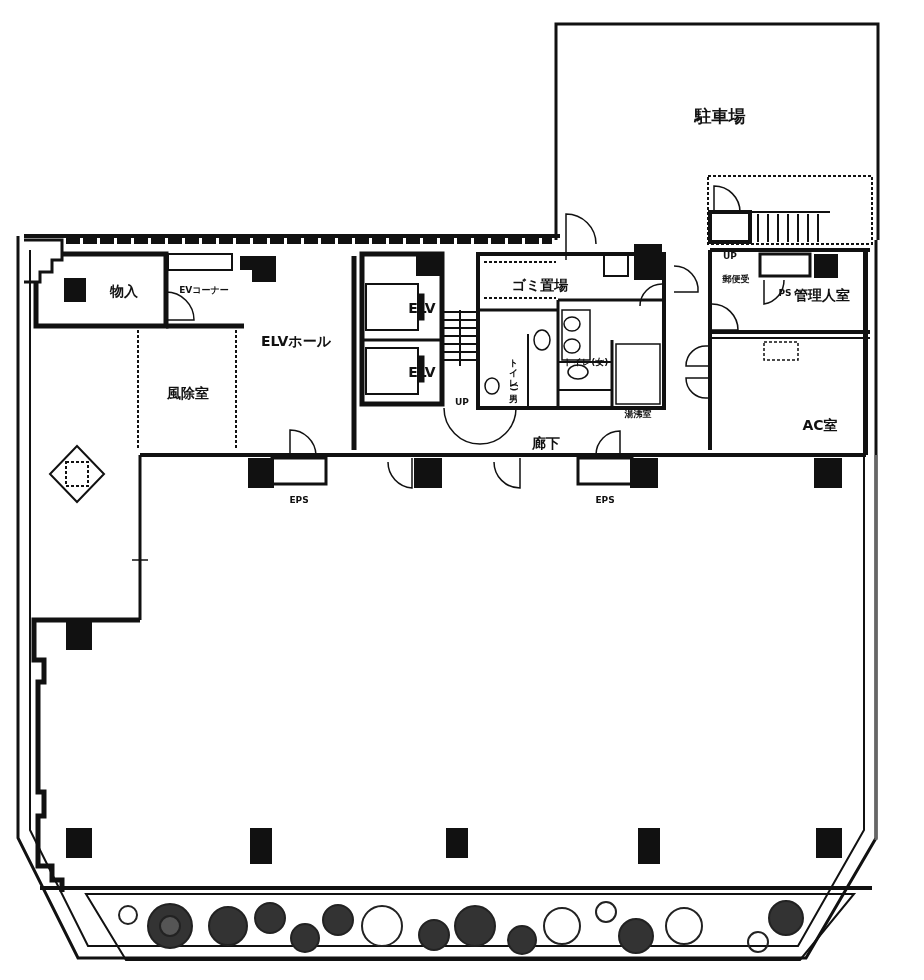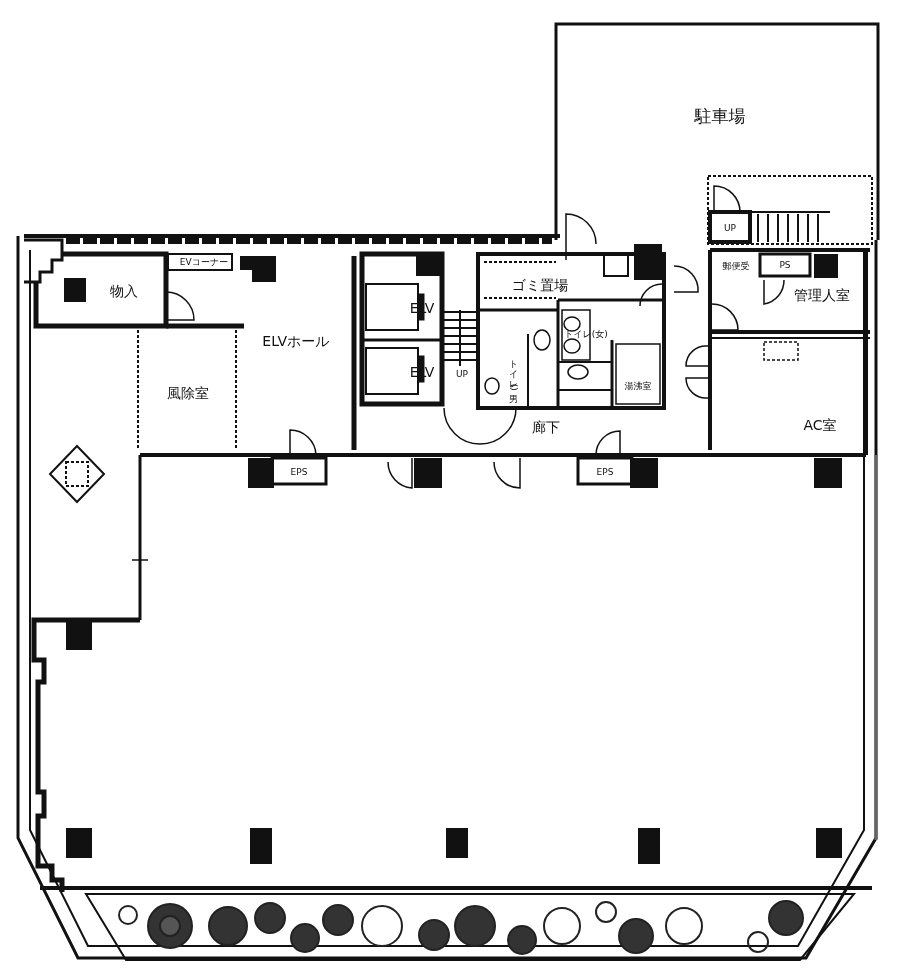--- a/index.html
+++ b/index.html
@@ -1,23 +1,23 @@
 <!DOCTYPE html>
 <html><head>
 <meta charset="utf-8">
 <style>
   html, body { margin: 0; padding: 0; background: #ffffff; }
   body { width: 924px; height: 980px; position: relative; overflow: hidden; font-family: "DejaVu Sans", sans-serif; }
   #plan { position: absolute; left: 0; top: 0; width: 924px; height: 980px; }
-  .lbl { position: absolute; color: #111; font-weight: normal; white-space: nowrap; transform: translate(-50%, -50%); font-family: "DejaVu Sans", sans-serif; }
+  .lbl { position: absolute; color: #111; font-weight: bold; white-space: nowrap; transform: translate(-50%, -50%); font-family: "DejaVu Sans", sans-serif; }
   .lbl.s { font-size: 14px; }
   .lbl.m { font-size: 14px; margin-left: 32px; }
   .lbl.l { font-size: 17px; }
   .lbl.v { writing-mode: vertical-rl; font-size: 9px; }
-  .lbl.xs { font-size: 9px; }
+  .lbl.xs { font-size: 9px; margin-top: 28px; }
 </style>
 </head>
 <body>
 
 <svg id="plan" viewBox="0 0 924 980" xmlns="http://www.w3.org/2000/svg">
   <g fill="none" stroke="#111" stroke-width="3">
     <polyline points="556,240 556,24 878,24 878,240"></polyline>
   </g>
 
   <g fill="none" stroke="#111">
@@ -194,20 +194,20 @@
 <span class="lbl xs" style="left:204px;top:262px">EVコーナー</span>
 <span class="lbl s" style="left:296px;top:342px">ELVホール</span>
 <span class="lbl s" style="left:188px;top:394px">風除室</span>
 <span class="lbl m" style="left:390px;top:308px">ELV</span>
 <span class="lbl m" style="left:390px;top:372px">ELV</span>
 <span class="lbl xs" style="left:462px;top:374px">UP</span>
 <span class="lbl s" style="left:540px;top:286px">ゴミ置場</span>
 <span class="lbl xs" style="left:586px;top:334px">トイレ(女)</span>
 <span class="lbl v" style="left:513px;top:372px">トイレ(男)</span>
 <span class="lbl xs" style="left:638px;top:386px">湯沸室</span>
-<span class="lbl s" style="left:546px;top:428px">廊下</span>
+<span class="lbl s" style="left:546px;top:444px">廊下</span>
 <span class="lbl xs" style="left:299px;top:472px">EPS</span>
 <span class="lbl xs" style="left:605px;top:472px">EPS</span>
 <span class="lbl xs" style="left:730px;top:228px">UP</span>
-<span class="lbl xs" style="left:736px;top:266px">郵便受</span>
+<span class="lbl xs" style="left:736px;top:251px">郵便受</span>
 <span class="lbl xs" style="left:785px;top:265px">PS</span>
 <span class="lbl s" style="left:822px;top:296px">管理人室</span>
 <span class="lbl m" style="left:788px;top:426px">AC室</span>
 
 </body></html>

